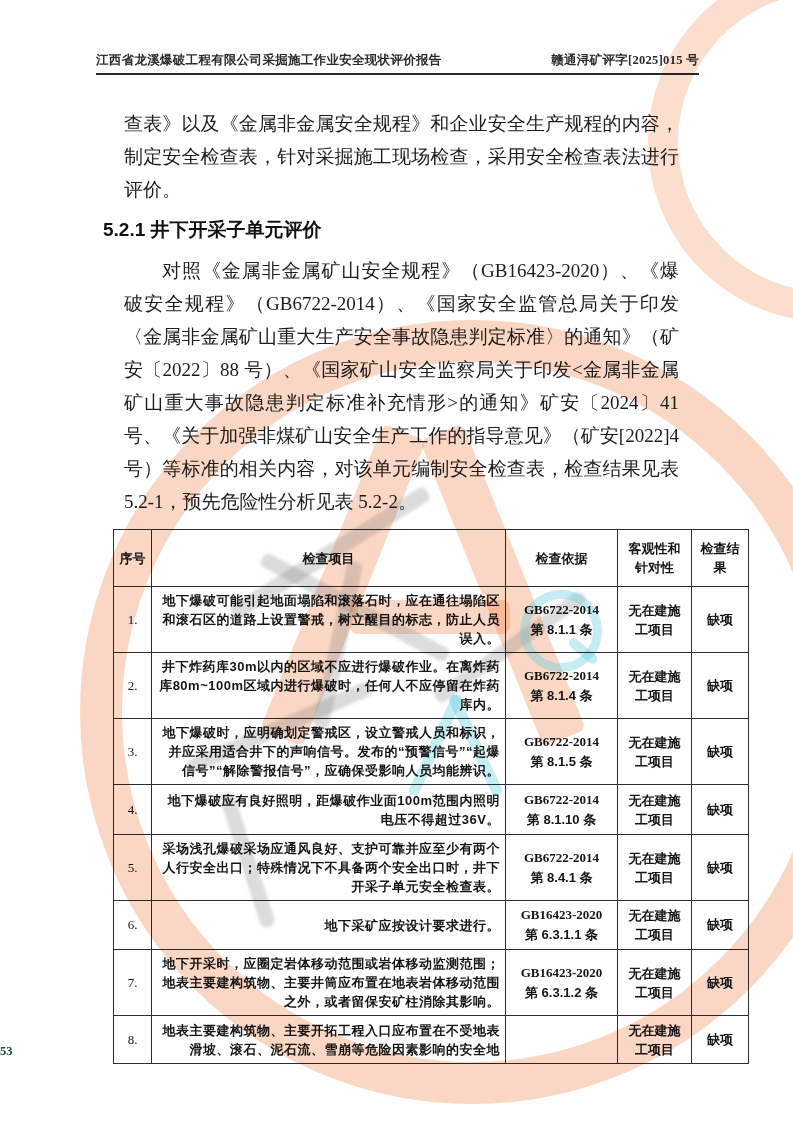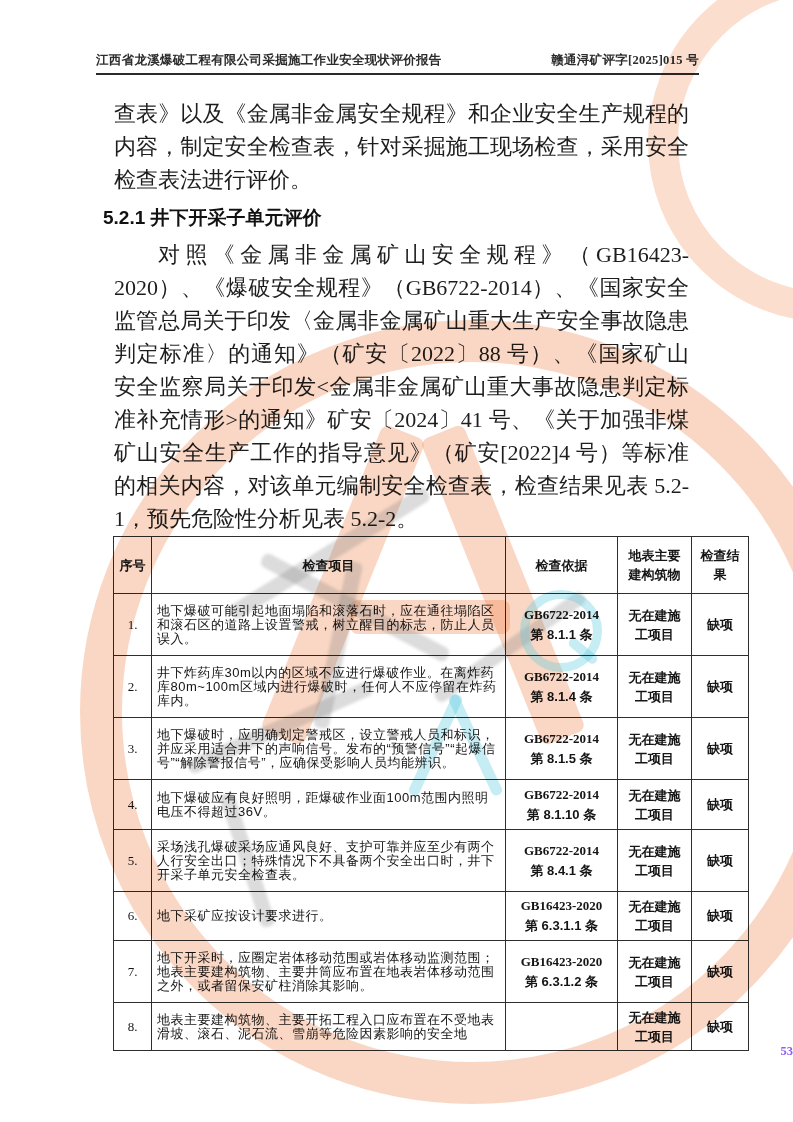--- a/index.html
+++ b/index.html
@@ -12,21 +12,21 @@
   .hdr{
     position:absolute;left:96px;right:94px;top:52px;
     display:flex;justify-content:space-between;align-items:flex-end;
     border-bottom:2.5px solid #2a2a2a;padding-bottom:4px;
     font-size:12.5px;letter-spacing:.3px;color:#2c2c2c;
   }
   .hdr .l{font-weight:600;}
   .hdr .r{font-weight:600;}
   
   .content{position:absolute;left:113px;top:96px;width:577px;}
-  .para{font-size:22px;line-height:33px;text-align:justify;margin:1px;}
+  .para{font-size:19px;line-height:33px;text-align:justify;margin:11px;}
   .para.indent{text-indent:2em;}
   .h3{
     font-family:"Liberation Sans","DejaVu Sans",sans-serif;
     font-size:19px;font-weight:700;margin:9px 0 7px -10px;color:#111;
   }
   
   .tbl-title{
     width:635px;text-align:center;font-weight:700;font-size:15.5px;
     margin:10px 0 6px 0;color:#111;
   }
@@ -38,29 +38,29 @@
   table.chk col.c-item{width:354px;}
   table.chk col.c-basis{width:112px;}
   table.chk col.c-method{width:74px;}
   table.chk col.c-result{width:57px;}
   table.chk th,table.chk td{
     border:1.5px solid #2e2e2e;padding:4px 5px;vertical-align:middle;
     font-size:13px;color:#151515;
   }
   table.chk th{font-weight:700;text-align:center;height:48px;line-height:19px;}
   td.no{text-align:center;font-family:"Liberation Serif","DejaVu Serif",serif;font-size:13px;}
-  td.item{text-align:left;font-weight:400;line-height:14px;letter-spacing:.5px;}
+  td.item{text-align:right;font-weight:700;line-height:19px;letter-spacing:.5px;}
   td.basis{text-align:center;line-height:20px;font-weight:600;}
   td.basis .gb{font-family:"Liberation Serif","DejaVu Serif",serif;font-weight:600;}
   td.method{text-align:center;font-weight:600;line-height:19px;}
   td.result{text-align:center;font-weight:600;}
   
   .pageno{
-    position:absolute;left:0;right:0;top:1044px;text-align:right;
-    font-size:12.5px;color:#8b5cf6;font-weight:bold;
+    position:absolute;left:0;right:0;top:1044px;text-align:left;
+    font-size:12.5px;color:#14532d;font-weight:bold;
   }
   
   .wm{position:absolute;inset:0;pointer-events:none;mix-blend-mode:multiply;}
   .wm-ring{
     position:absolute;left:80px;top:320px;width:700px;height:700px;
     border:42px solid rgba(238,122,60,.30);border-radius:50%;
   }
   .wm-ring2{
     position:absolute;left:648px;top:-38px;width:300px;height:300px;
     border:30px solid rgba(238,122,60,.25);border-radius:50%;
@@ -92,21 +92,21 @@
           <col class="c-item">
           <col class="c-basis">
           <col class="c-method">
           <col class="c-result">
       </colgroup>
       <thead>
         <tr>
           <th>序号</th>
           <th>检查项目</th>
           <th>检查依据</th>
-          <th>地表主要建构筑物</th>
+          <th>客观性和针对性</th>
           <th>检查结果</th>
         </tr>
       </thead>
       <tbody>
           <tr style="height: 62px;">
             <td class="no">1.</td>
             <td class="item">地下爆破可能引起地面塌陷和滚落石时，应在通往塌陷区和滚石区的道路上设置警戒，树立醒目的标志，防止人员误入。</td>
             <td class="basis">
               <div class="gb">GB6722-2014</div>
               <div>第 8.1.1 条</div>

